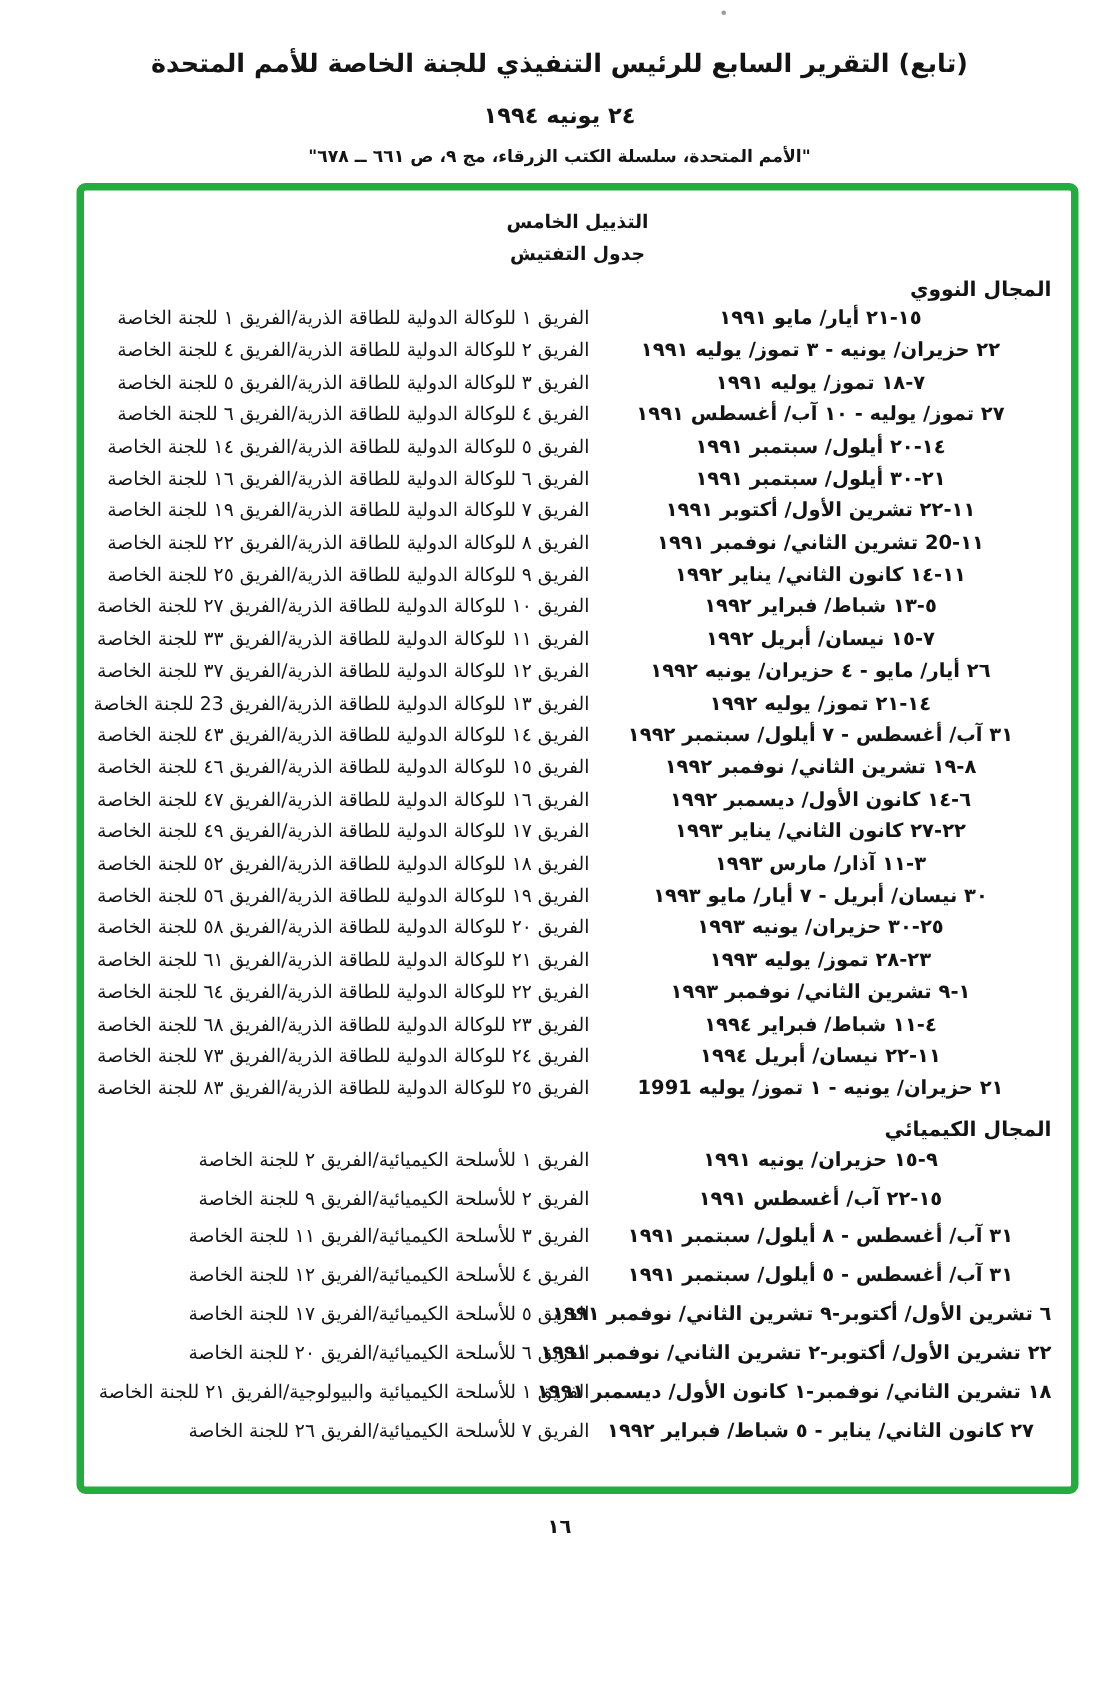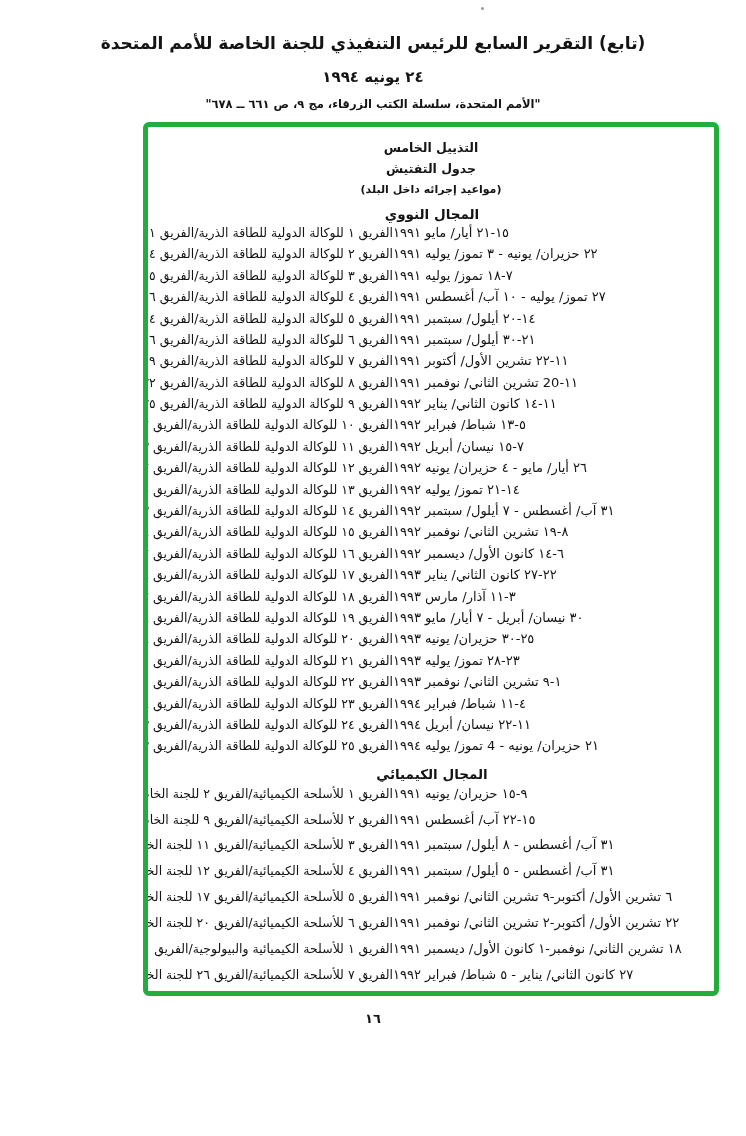--- a/index.html
+++ b/index.html
@@ -11,42 +11,42 @@
   }
   .page{position:relative;width:746px;height:1136px;}
   .speck{position:absolute;top:7px;left:481px;width:3px;height:3px;background:#9a9a9a;border-radius:50%;}
   header{ text-align:center; padding-top:32px; }
   .doc-title{font-size:17px;font-weight:bold;letter-spacing:0;line-height:1.35;}
   .doc-date{font-size:15px;font-weight:bold;margin-top:13px;}
   .doc-source{font-size:11.5px;font-weight:bold;margin-top:11px;}
   .green-box{
     box-sizing:border-box;
     margin:11px 27px 0 27px;
-    width:576px;height:874px;
+    width:668px;height:874px;
     border:5px solid #23ad3f;
     border-radius:6px;
     padding:10px 13px 10px 13px;
     overflow:hidden;
   }
   .appendix{text-align:center;font-weight:600;line-height:21px;}
   .appendix-line1,.appendix-line2{font-size:12.5px;}
   .appendix-line3{font-size:11px;}
   .section-title{
-    text-align:center;font-weight:bold;font-size:13.5px;
+    text-align:right;font-weight:bold;font-size:13.5px;
     padding-left:2px;
   }
   .sec-a .section-title{margin-top:6px;margin-bottom:3px;}
   .sec-b .section-title{margin-top:6px;margin-bottom:4px;}
   .row{display:flex;align-items:baseline;}
   .sec-a .row{height:21.4px;}
   .sec-b .row{height:25.9px;}
   .date-cell{
     flex:0 0 308px;width:308px;
-    font-size:13px;font-weight:400;
-    text-align:left;white-space:nowrap;
+    font-size:13px;font-weight:700;
+    text-align:center;white-space:nowrap;
   }
   .team-cell{
     flex:1 1 auto;min-width:0;
     font-size:12.5px;font-weight:500;
     text-align:right;white-space:nowrap;
     padding-left:2px;
   }
   .page-number{
     text-align:center;font-size:13px;font-weight:bold;margin-top:15px;
   }
@@ -60,21 +60,20 @@
   <header>
     <div class="doc-title">(تابع) التقرير السابع للرئيس التنفيذي للجنة الخاصة للأمم المتحدة</div>
     <div class="doc-date">٢٤ يونيه ١٩٩٤</div>
     <div class="doc-source">"الأمم المتحدة، سلسلة الكتب الزرقاء، مج ٩، ص ٦٦١ ــ ٦٧٨"</div>
   </header>
 
   <div class="green-box" style="border-color: rgb(35, 173, 63);">
     <div class="appendix">
       <div class="appendix-line1">التذييل الخامس</div>
       <div class="appendix-line2">جدول التفتيش</div>
-      <div class="appendix-line3">(مواعيد إجرائه داخل البلد)</div>
     </div>
     <div id="sections">
         <section class="sec-a">
           <div class="section-title">المجال النووي</div>
           <div class="row">
             <div class="date-cell">١٥-٢١ أيار/ مايو ١٩٩١</div>
             <div class="team-cell">الفريق ١ للوكالة الدولية للطاقة الذرية/الفريق ١ للجنة الخاصة</div>
           </div>
           <div class="row">
             <div class="date-cell">٢٢ حزيران/ يونيه - ٣ تموز/ يوليه ١٩٩١</div>
@@ -162,21 +161,21 @@
           </div>
           <div class="row">
             <div class="date-cell">٤-١١ شباط/ فبراير ١٩٩٤</div>
             <div class="team-cell">الفريق ٢٣ للوكالة الدولية للطاقة الذرية/الفريق ٦٨ للجنة الخاصة</div>
           </div>
           <div class="row">
             <div class="date-cell">١١-٢٢ نيسان/ أبريل ١٩٩٤</div>
             <div class="team-cell">الفريق ٢٤ للوكالة الدولية للطاقة الذرية/الفريق ٧٣ للجنة الخاصة</div>
           </div>
           <div class="row">
-            <div class="date-cell">٢١ حزيران/ يونيه - 4 تموز/ يوليه ١٩٩٤</div>
+            <div class="date-cell">٢١ حزيران/ يونيه - ١ تموز/ يوليه 1991</div>
             <div class="team-cell">الفريق ٢٥ للوكالة الدولية للطاقة الذرية/الفريق ٨٣ للجنة الخاصة</div>
           </div>
         </section>
         <section class="sec-b">
           <div class="section-title">المجال الكيميائي</div>
           <div class="row">
             <div class="date-cell">٩-١٥ حزيران/ يونيه ١٩٩١</div>
             <div class="team-cell">الفريق ١ للأسلحة الكيميائية/الفريق ٢ للجنة الخاصة</div>
           </div>
           <div class="row">

